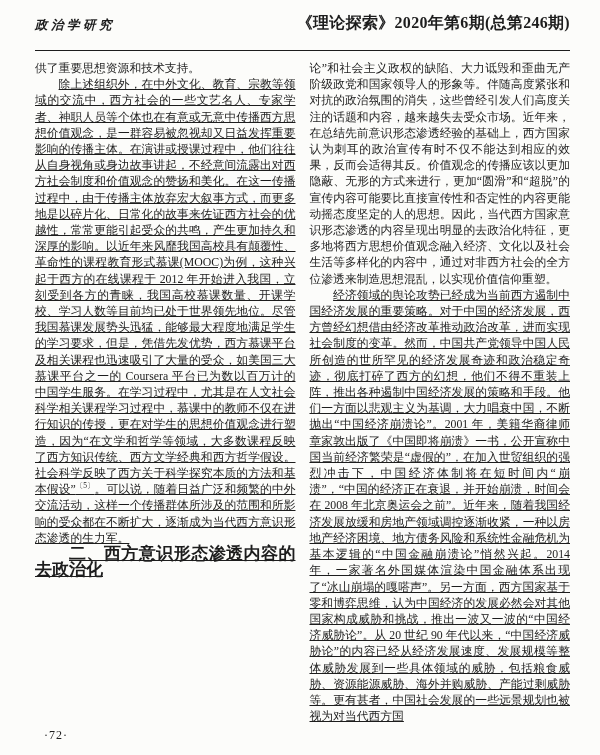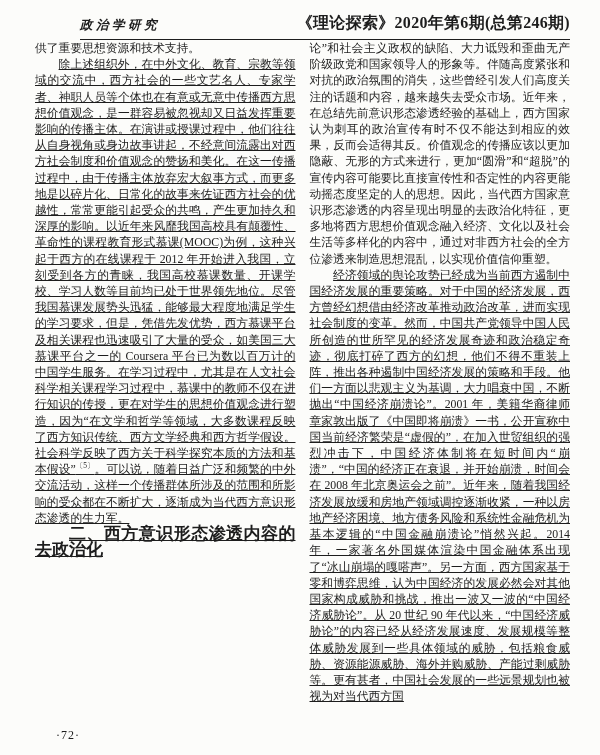--- a/index.html
+++ b/index.html
@@ -14,37 +14,37 @@
     background: #fcfcfa;
     color: #1d1d1d;
     padding: 13px 30px 0 35px;
     overflow: hidden;
   }
   .page-header {
     display: flex;
     justify-content: space-between;
     align-items: flex-end;
     border-bottom: 1.6px solid #1d1d1d;
-    padding-bottom: 5px;
-    margin-left: 45px;
+    padding-bottom: 16px;
   }
   .header-left {
     font-size: 12.5px;
     font-style: italic;
     font-weight: bold;
     letter-spacing: 3.5px;
   }
   .header-right {
     font-size: 16px;
     font-weight: bold;
     letter-spacing: 0.3px;
   }
   .columns {
     display: flex;
     gap: 14px;
+    margin-top: 9px;
     height: 685px;
     overflow: hidden;
   }
   .col {
     width: 50%;
     font-size: 11.8px;
     line-height: 16.2px;
     text-align: justify;
   }
   .col p, .col h2 {
@@ -56,21 +56,21 @@
     font-weight: bold;
     line-height: 16.2px;
   }
   sup.footnote {
     font-size: 7.5px;
     line-height: 0;
     vertical-align: super;
   }
   .page-footer {
     position: absolute;
-    left: 56px;
+    left: 44px;
     bottom: 12px;
     font-size: 12px;
     letter-spacing: 1px;
   }
 </style>
 </head>
 <body>
 
 <div class="page">
 

